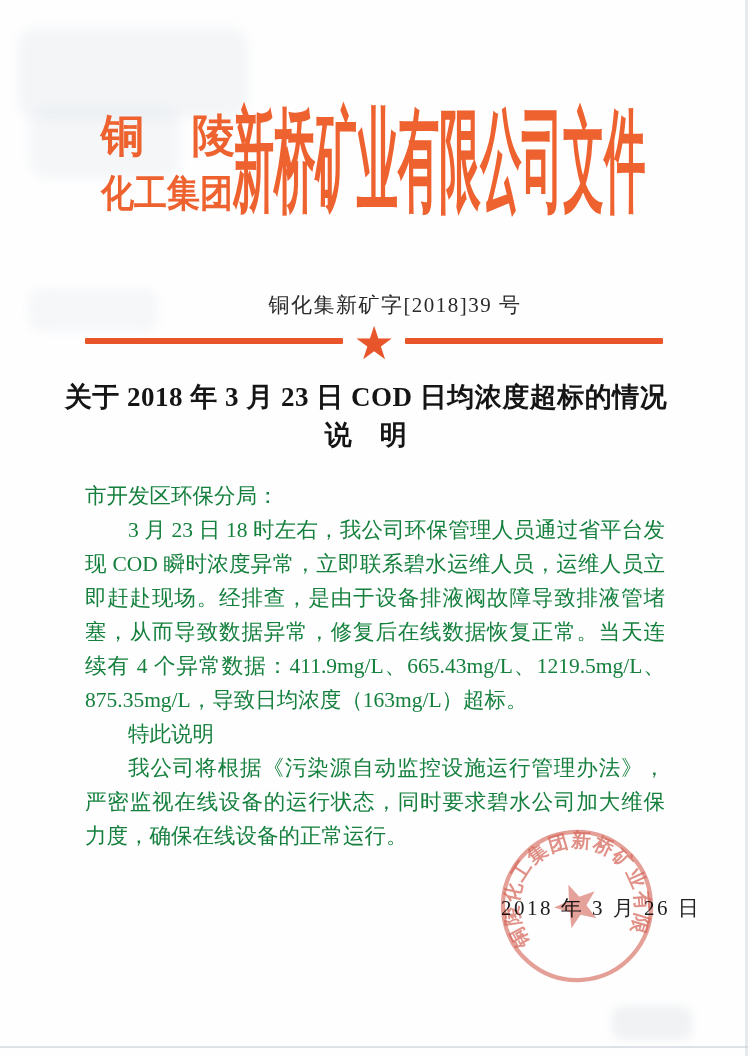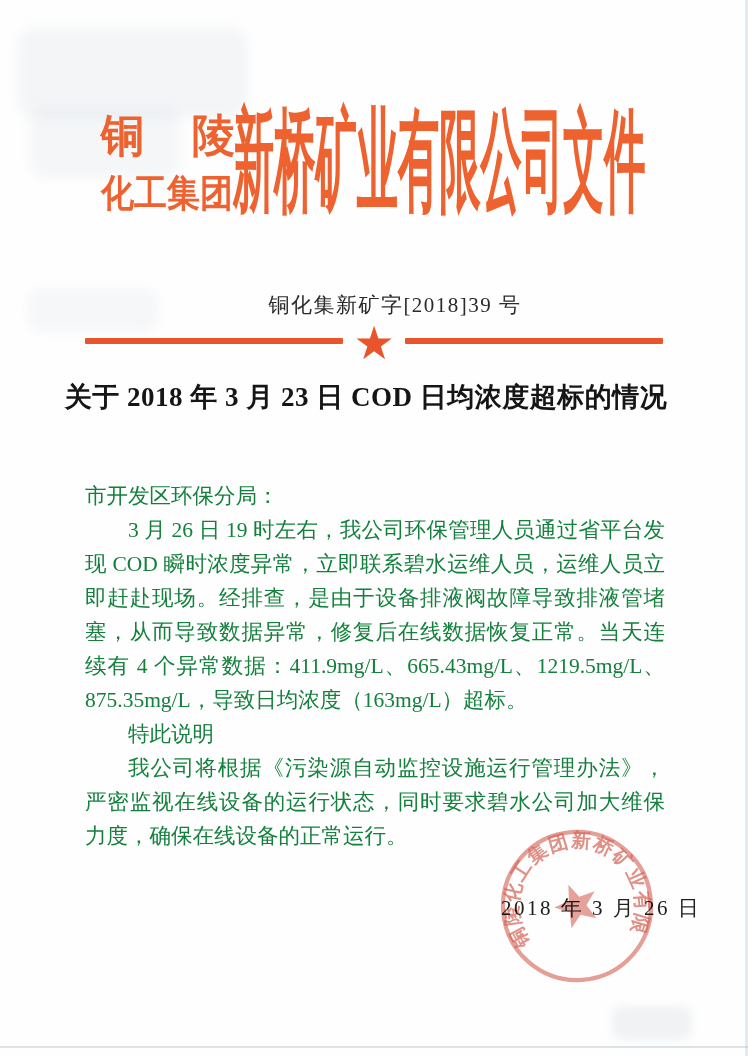--- a/index.html
+++ b/index.html
@@ -112,25 +112,26 @@
   <div class="doc-number">铜化集新矿字[2018]39 号</div>
 
   <div class="red-rule">
     <div class="rule-line"></div>
     <span class="rule-star">★</span>
     <div class="rule-line"></div>
   </div>
 
   <div class="doc-title">
     <div>关于 2018 年 3 月 23 日 COD 日均浓度超标的情况</div>
+    <div>说　明</div>
   </div>
 
   <div class="doc-body">
     <p>市开发区环保分局：</p>
-    <p class="indent">3 月 26 日 19 时左右，我公司环保管理人员通过省平台发现 COD 瞬时浓度异常，立即联系碧水运维人员，运维人员立即赶赴现场。经排查，是由于设备排液阀故障导致排液管堵塞，从而导致数据异常，修复后在线数据恢复正常。当天连续有 4 个异常数据：411.9mg/L、665.43mg/L、1219.5mg/L、875.35mg/L，导致日均浓度（163mg/L）超标。</p>
+    <p class="indent">3 月 23 日 18 时左右，我公司环保管理人员通过省平台发现 COD 瞬时浓度异常，立即联系碧水运维人员，运维人员立即赶赴现场。经排查，是由于设备排液阀故障导致排液管堵塞，从而导致数据异常，修复后在线数据恢复正常。当天连续有 4 个异常数据：411.9mg/L、665.43mg/L、1219.5mg/L、875.35mg/L，导致日均浓度（163mg/L）超标。</p>
     <p class="indent">特此说明</p>
     <p class="indent">我公司将根据《污染源自动监控设施运行管理办法》，严密监视在线设备的运行状态，同时要求碧水公司加大维保力度，确保在线设备的正常运行。</p>
   </div>
 
   <svg class="seal" viewBox="0 0 164 164" xmlns="http://www.w3.org/2000/svg">
     <circle class="seal-ring" cx="82" cy="82" r="74"></circle>
     <defs>
       <path id="sealArc" d="M 34.5,117 A 59,59 0 1 1 129.5,117" fill="none"></path>
     </defs>
     <text class="seal-text-curved">

